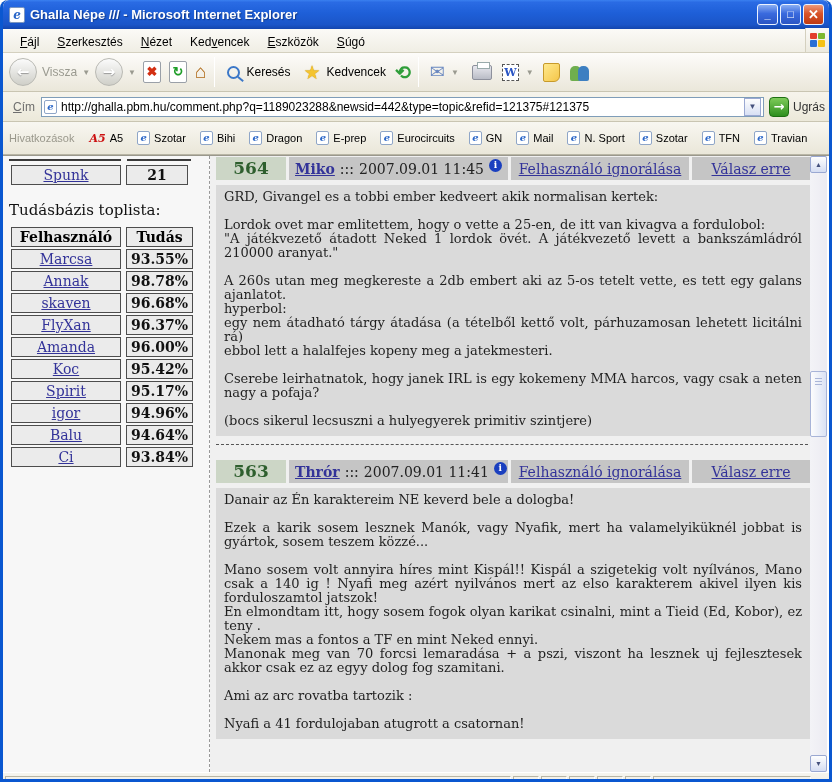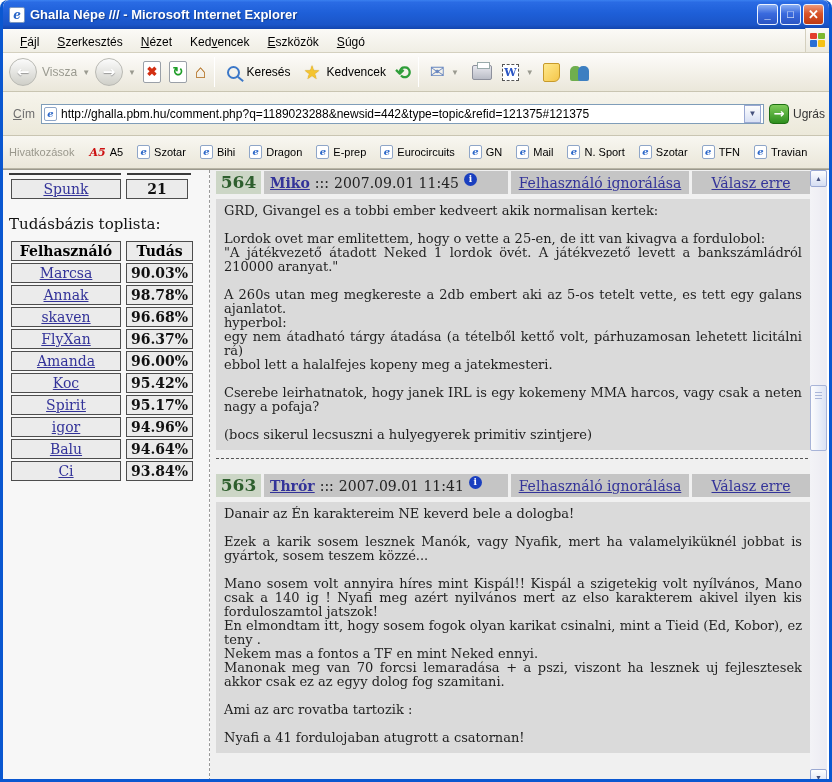--- a/index.html
+++ b/index.html
@@ -63,21 +63,21 @@
     font:bold 11px/16px "DejaVu Serif",serif; text-align:center; margin:0 4px; }
   .note { width:17px; height:19px; background:linear-gradient(135deg,#ffe98c,#f5c64a); border:1px solid #c79a2a;
     border-radius:2px 2px 6px 2px; margin:0 6px; }
   .msgr { position:relative; width:22px; height:18px; margin:0 4px; }
   .msgr i { position:absolute; bottom:0; width:11px; height:15px; border-radius:5px 5px 2px 2px; display:block; }
   .msgr .m1 { left:0; background:#6fae4e; }
   .msgr .m2 { left:8px; background:#3d7fc1; }
   .dim { color:#9a9a90; }
 
   
-  .addressbar { height:44px; display:flex; align-items:center; background:linear-gradient(180deg,#f6f4ec,#ece9da);
+  .addressbar { height:30px; display:flex; align-items:center; background:linear-gradient(180deg,#f6f4ec,#ece9da);
     border-bottom:1px solid #c9c5b2; padding:4px 4px; font-size:12px; }
   .addr-label { color:#6e6e6e; margin:0 6px; }
   .addr-label .acc { text-decoration:underline; }
   .addr-field { flex:1; height:20px; background:#fff; border:1px solid #7f9db9; display:flex; align-items:center; padding:0 2px; }
   .addr-field .ie-mini { margin-right:4px; }
   .addr-url { flex:1; font-size:12px; color:#000; white-space:nowrap; overflow:hidden; }
   .addr-dd { width:17px; height:18px; background:linear-gradient(180deg,#fdfdfd,#d8e0f4); border:1px solid #9aa8d2;
     text-align:center; font-size:8px; color:#44507c; line-height:16px; }
   .go-btn { display:flex; align-items:center; margin-left:5px; }
   .go-ico { width:20px; height:20px; border-radius:4px; background:linear-gradient(180deg,#7ecb5a,#2e8f1e);
@@ -106,21 +106,21 @@
   table.sb th { font-weight:bold; color:#000; }
   td.name { width:110px; } td.val { width:62px; font-weight:bold; color:#111; }
   .sb-link { color:#333399; text-decoration:underline; }
   .toplist-title { font-size:15px; color:#111; margin:14px 0 6px 0; }
 
   .vdash { width:1px; border-left:1px dashed #999; background:transparent; }
 
   .main { width:600px; background:#f0f0f0; padding:1px 0 0 6px; overflow:hidden;
     font-family:"DejaVu Serif",serif; }
   .post-header { display:flex; height:23px; gap:3px; margin-bottom:5px; }
-  .ph-num { width:45px; background:#ccd6c6; color:#2e5f2e; font:bold 17px/23px "DejaVu Serif",serif; text-align:center; }
+  .ph-num { width:70px; background:#ccd6c6; color:#2e5f2e; font:bold 17px/23px "DejaVu Serif",serif; text-align:center; }
   .ph-user { flex:1; background:#c5c5c5; display:flex; align-items:center; padding-left:6px; font-size:14px; color:#222; }
   .ph-user .author { color:#333399; text-decoration:underline; font-weight:bold; margin-right:5px; }
   .ph-user .sep { margin-right:5px; }
   .info-ico { width:13px; height:13px; border-radius:50%; background:#1a3fbf; color:#fff;
     font:bold 9px/13px "DejaVu Serif",serif; text-align:center; margin-left:5px; align-self:flex-start; margin-top:2px; }
   .ph-ignore { width:178px; background:#c5c5c5; display:flex; align-items:center; justify-content:center; }
   .ph-reply { width:118px; background:#c5c5c5; display:flex; align-items:center; justify-content:center; }
   .hdr-link { color:#333399; text-decoration:underline; font-weight:normal; font-size:14px; white-space:nowrap; }
   .post-body { background:#dadada; color:#1f1f1f; font-size:13px; line-height:14px;
     padding:5px 8px 8px 8px; white-space:pre-wrap; text-align:justify; }
@@ -307,21 +307,21 @@
         </table>
       <div class="toplist-title">Tudásbázis toplista:</div>
       <table class="sb">
         <tbody>
             <tr>
           <th class="name">Felhasználó</th>
           <th class="val">Tudás</th>
         </tr>
         <tr>
               <td class="name"><span class="sb-link">Marcsa</span></td>
-              <td class="val">90.03%</td>
+              <td class="val">93.55%</td>
             </tr>
         <tr>
               <td class="name"><span class="sb-link">Annak</span></td>
               <td class="val">98.78%</td>
             </tr>
         <tr>
               <td class="name"><span class="sb-link">skaven</span></td>
               <td class="val">96.68%</td>
             </tr>
         <tr>

